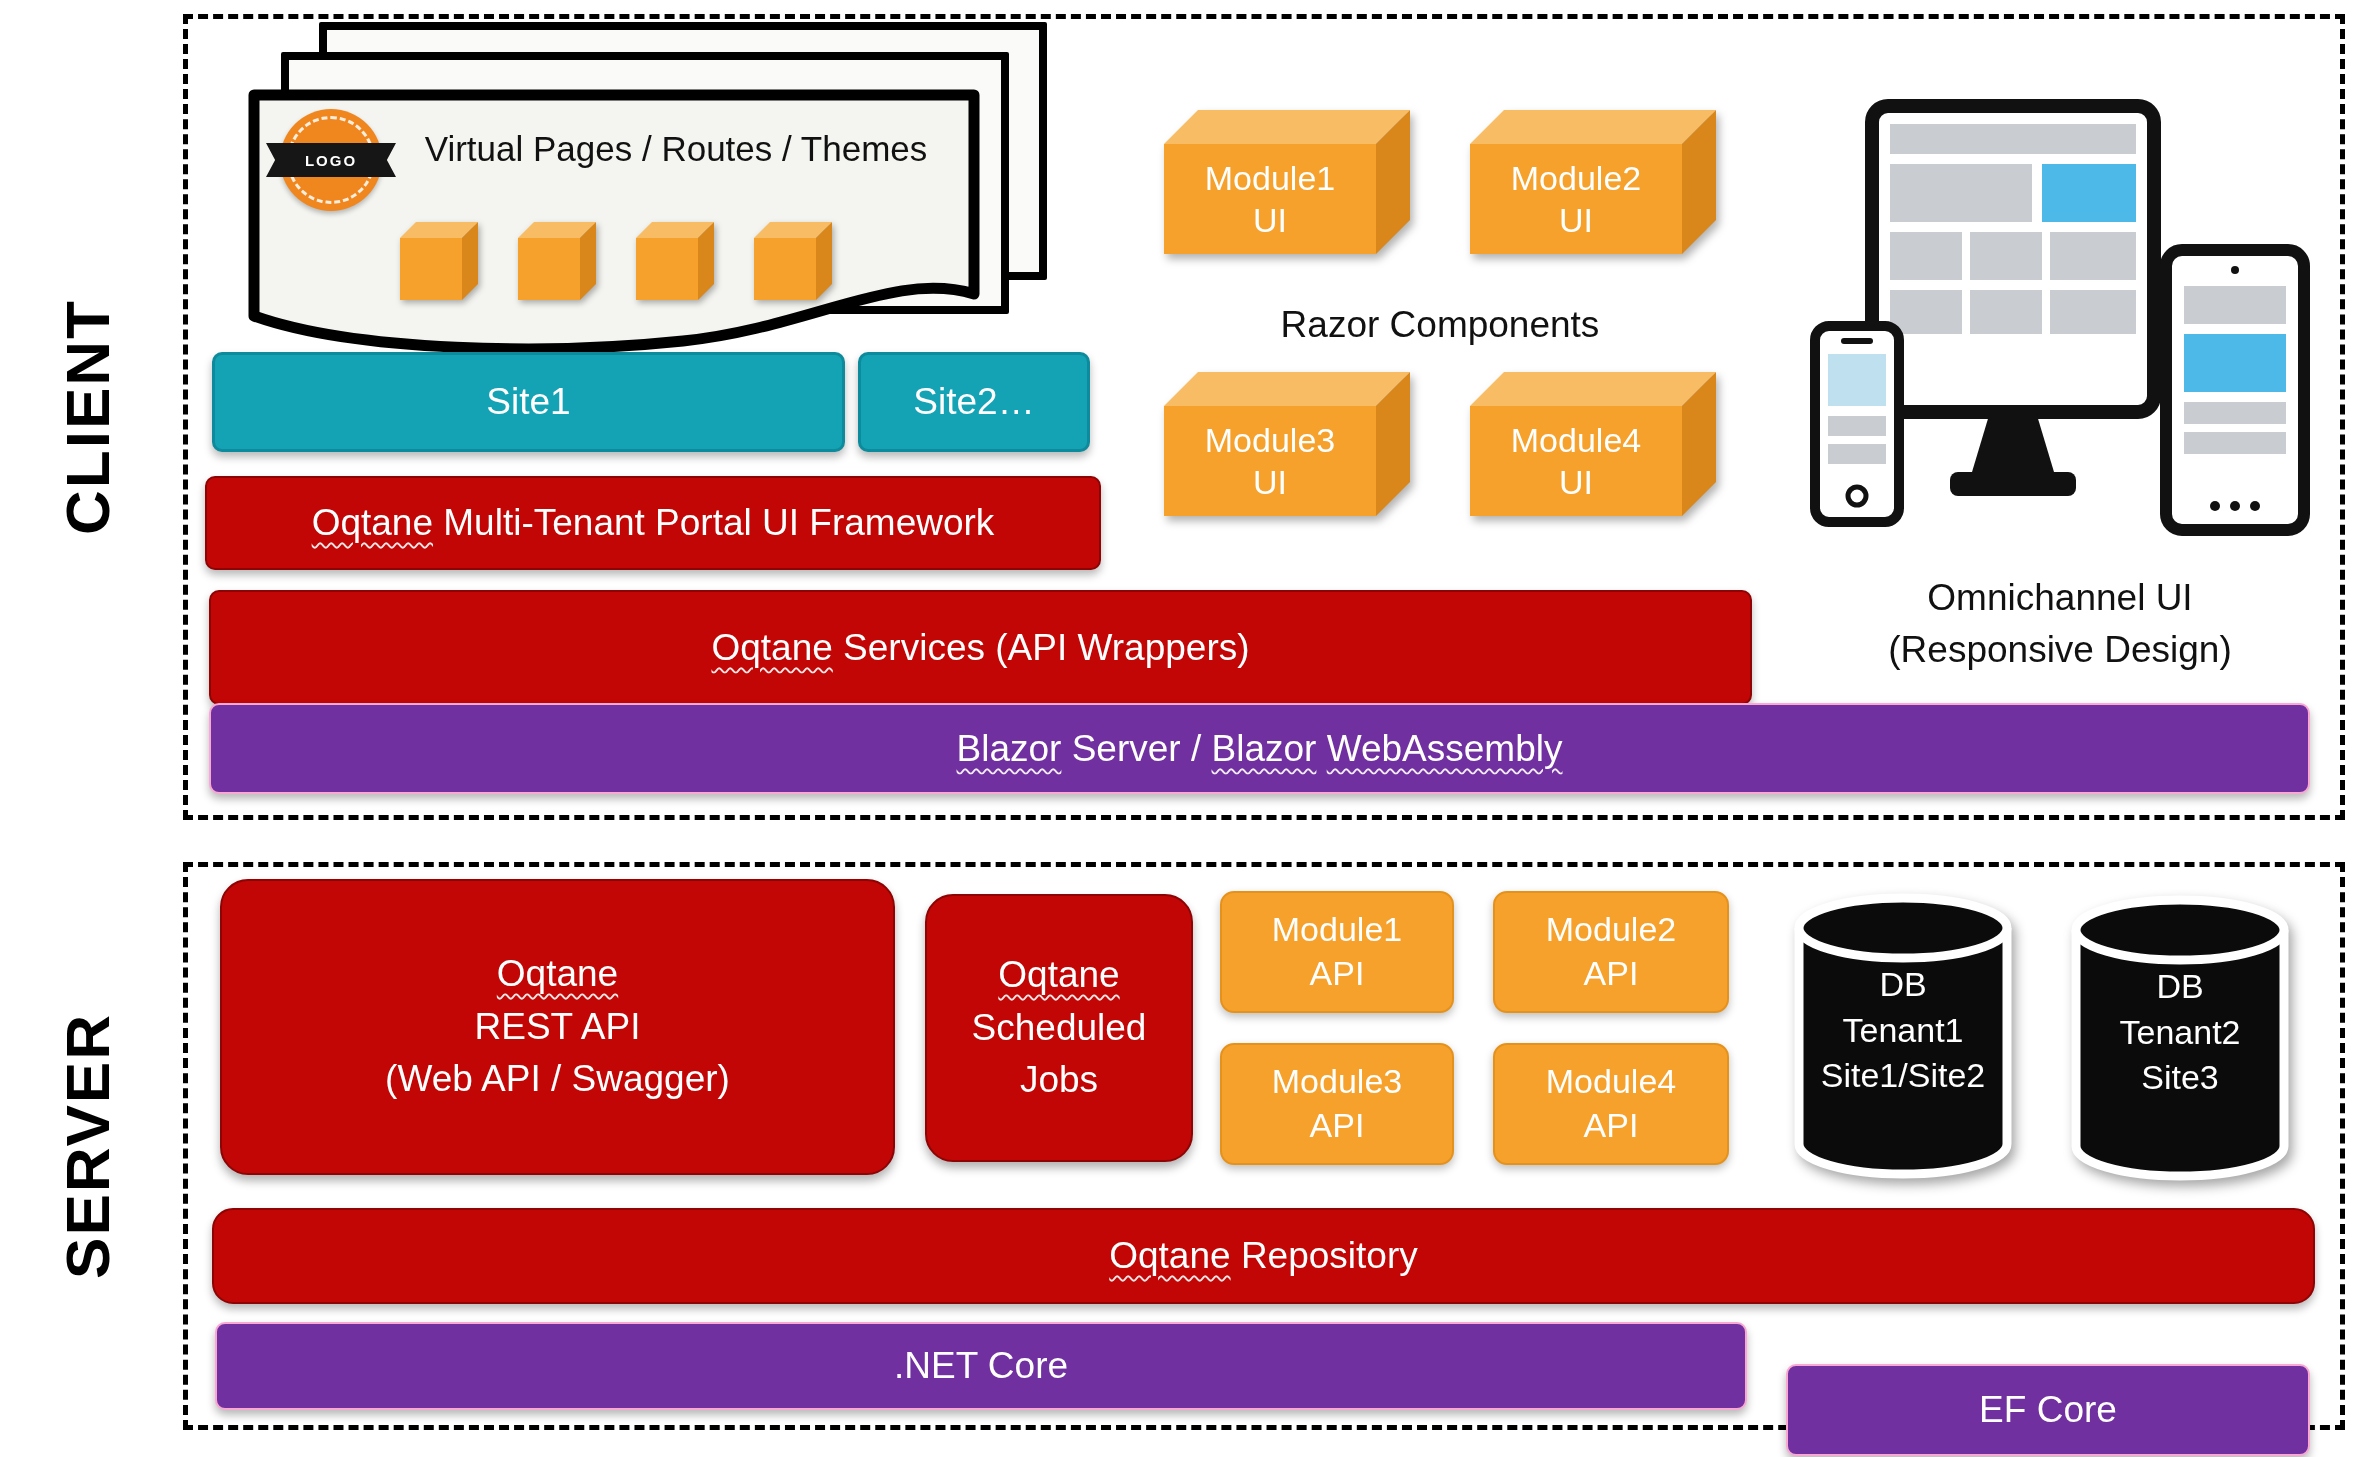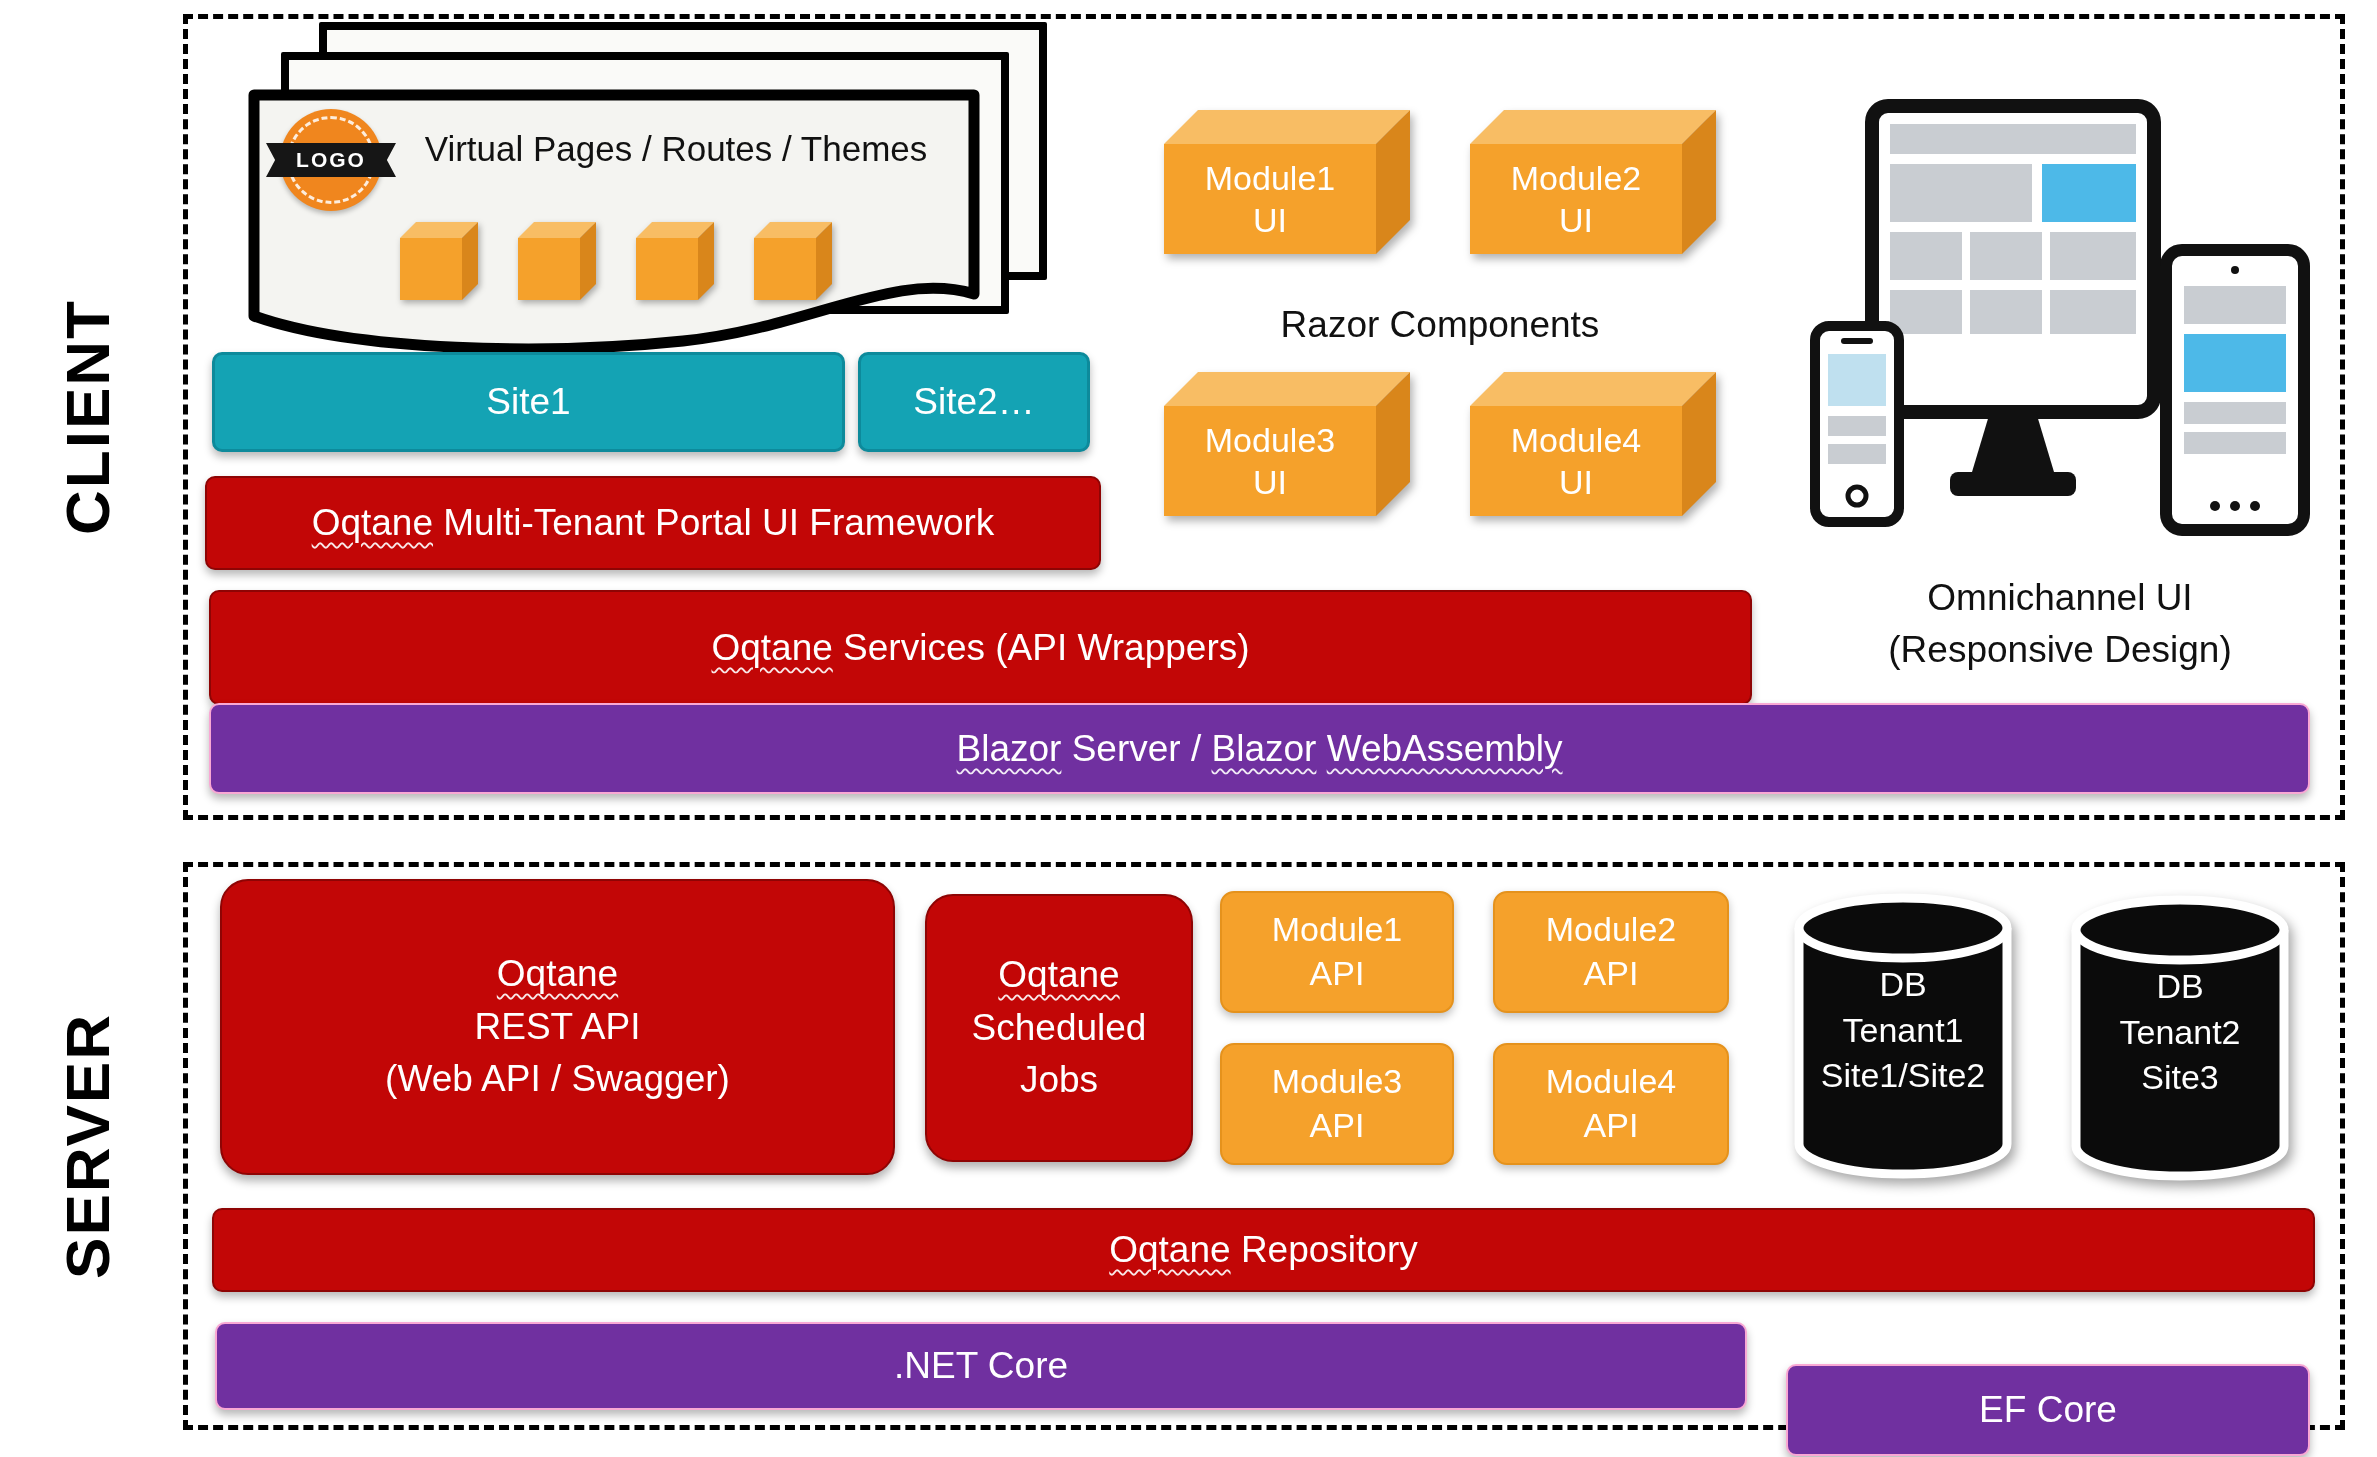--- a/index.html
+++ b/index.html
@@ -42,21 +42,21 @@
   .page-back { position:absolute; background:#FAFAF8; border:8px solid #000; border-radius:2px; }
   .page-title { position:absolute; display:flex; align-items:center; justify-content:center;
                 font-size:35px; color:#111; }
 
   
   .logo-badge { position:absolute; width:102px; height:102px; border-radius:50%;
                 background:#F0861E; box-shadow:0 3px 5px rgba(0,0,0,.25); }
   .logo-badge::before { content:""; position:absolute; inset:7px; border:3px dashed rgba(255,255,255,.85);
                         border-radius:50%; }
   .logo-banner { position:absolute; left:-14px; top:34px; width:130px; height:34px;
-                 background:#161616; color:#fff; font-weight:700; font-size:21px; letter-spacing:2px;
+                 background:#161616; color:#fff; font-weight:700; font-size:15px; letter-spacing:2px;
                  display:flex; align-items:center; justify-content:center;
                  clip-path:polygon(0 0,100% 0,93% 50%,100% 100%,0 100%,7% 50%); }
 
   
   .c-top   { fill:var(--orange-top,#F8BD64); }
   .c-side  { fill:var(--orange-side,#D9861B); }
   .c-front { fill:var(--orange,#F5A12B); }
   .cube-box { position:absolute; width:246px; height:144px; }
   .cube-box svg { filter:drop-shadow(3px 5px 4px rgba(0,0,0,.3)); }
   .mini-cube { filter:drop-shadow(2px 3px 3px rgba(0,0,0,.3)); }
@@ -271,21 +271,21 @@
       <path d="M13 38 V254 A104 30 0 0 0 221 254 V38" fill="#0B0B0B" stroke="#fff" stroke-width="9"></path>
       <ellipse cx="117" cy="38" rx="104" ry="30" fill="#0B0B0B" stroke="#fff" stroke-width="9"></ellipse>
     </svg>
     <div class="db-label">
       <div>DB</div>
       <div>Tenant2</div>
       <div>Site3</div>
     </div>
   </div>
 
-  <div class="bar red" style="left:212px; top:1208px; width:2103px; height:84px;">
+  <div class="bar red" style="left:212px; top:1208px; width:2103px; height:96px;border-radius:21px;">
     <span class="bar-text"><span class="squiggle">Oqtane</span><span> Repository</span></span>
   </div>
 
   <div class="bar purple" style="left:215px; top:1322px; width:1532px; height:88px;">
     <span class="bar-text">.NET Core</span>
   </div>
   <div class="bar purple" style="left:1786px; top:1364px; width:524px; height:92px;">
     <span class="bar-text">EF Core</span>
   </div>
 

